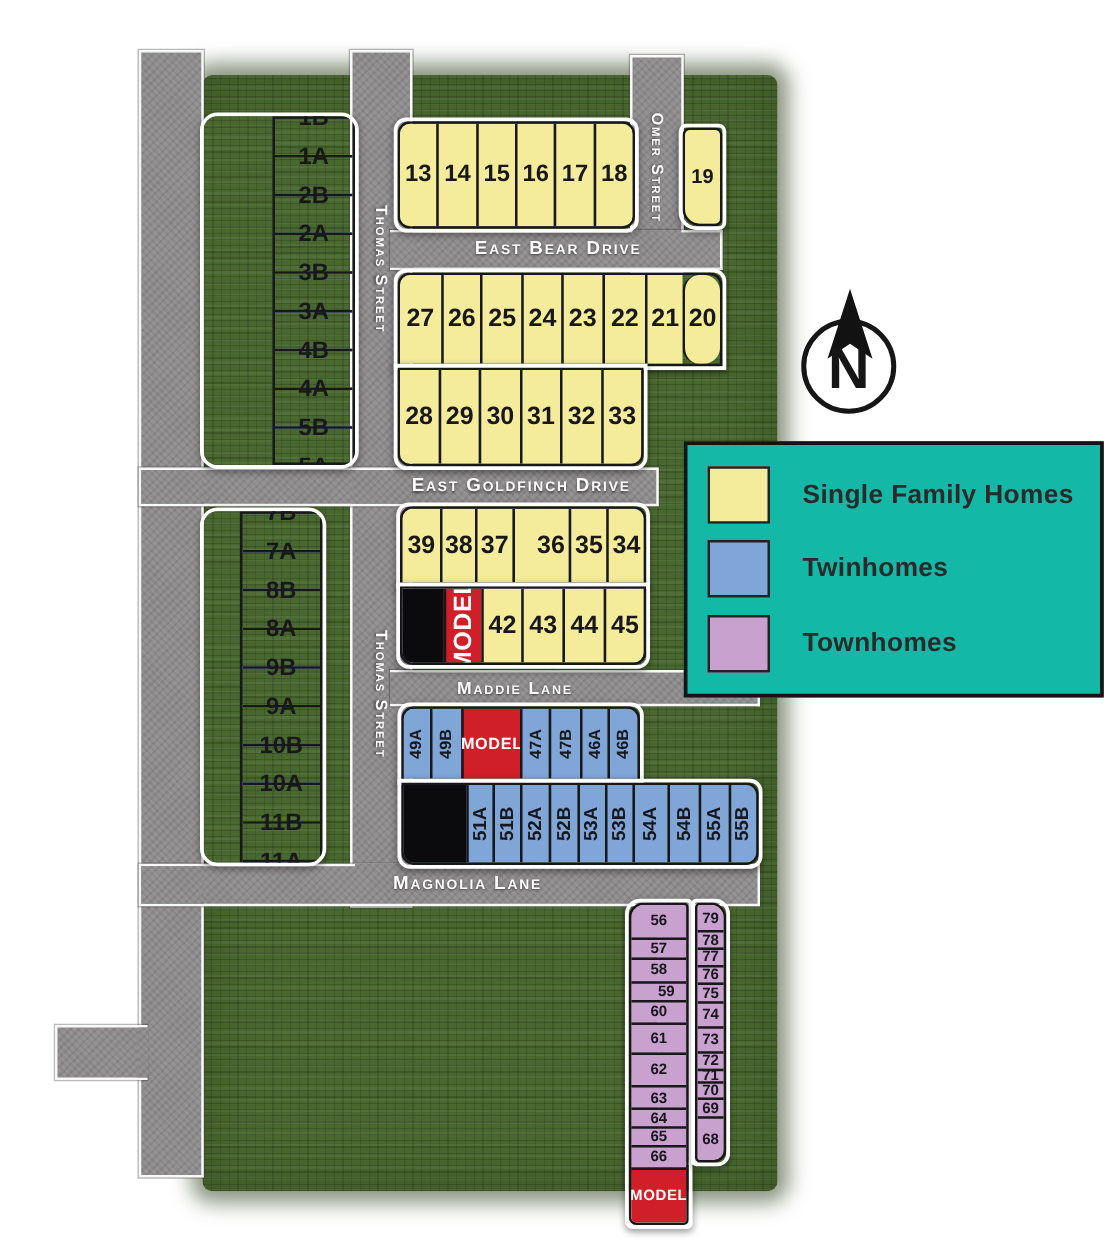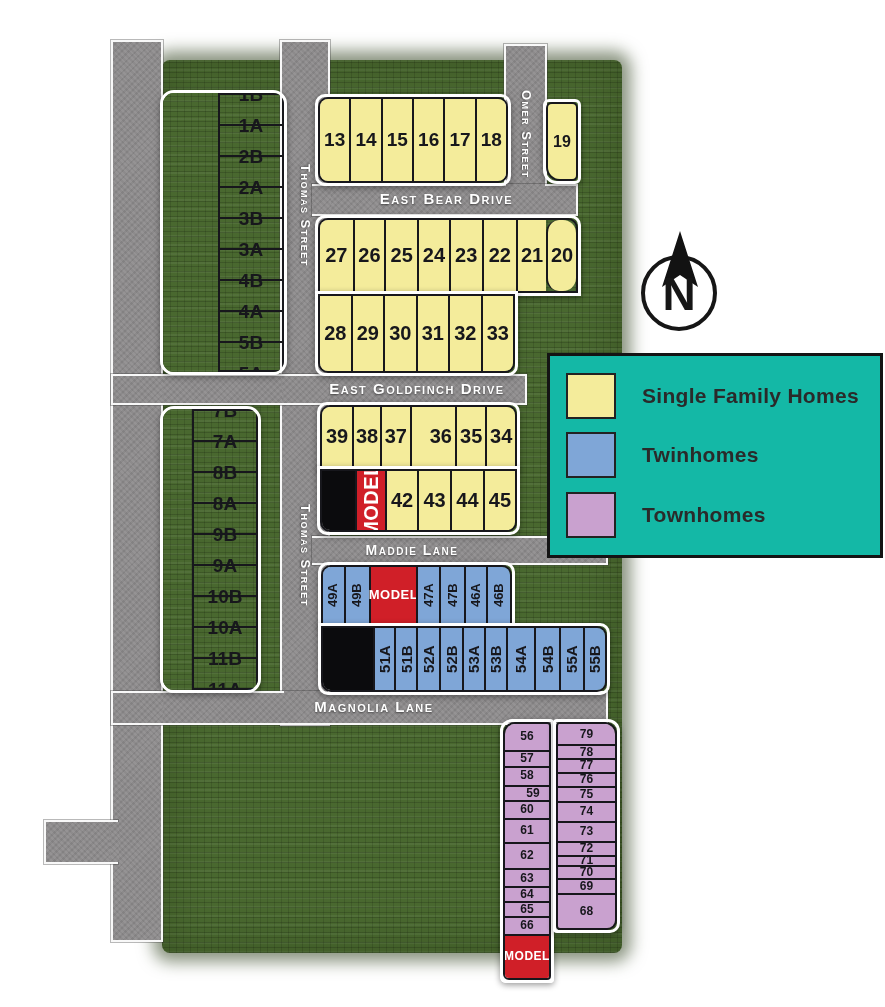--- a/index.html
+++ b/index.html
@@ -423,21 +423,21 @@
           <span class="lot-label">65</span>
         </div>
         <div class="lot th" style="flex: 14 14 0px;">
           <span class="lot-label">66</span>
         </div>
         <div class="lot model" style="flex: 37 37 0px;">
           <span class="lot-label">MODEL</span>
         </div>
       </div>
   </div>
-  <div class="group fs12" style="left:553px;top:719px;width:67px;height:214px;border-radius:4px 12px 10px 4px;">
+  <div class="group fs12" style="left:553px;top:719px;width:31px;height:214px;border-radius:4px 12px 10px 4px;">
     <div class="inner col">
         <div class="lot th" style="flex: 23 23 0px;">
           <span class="lot-label">79</span>
         </div>
         <div class="lot th" style="flex: 13 13 0px;">
           <span class="lot-label">78</span>
         </div>
         <div class="lot th" style="flex: 13 13 0px;">
           <span class="lot-label">77</span>
         </div>

